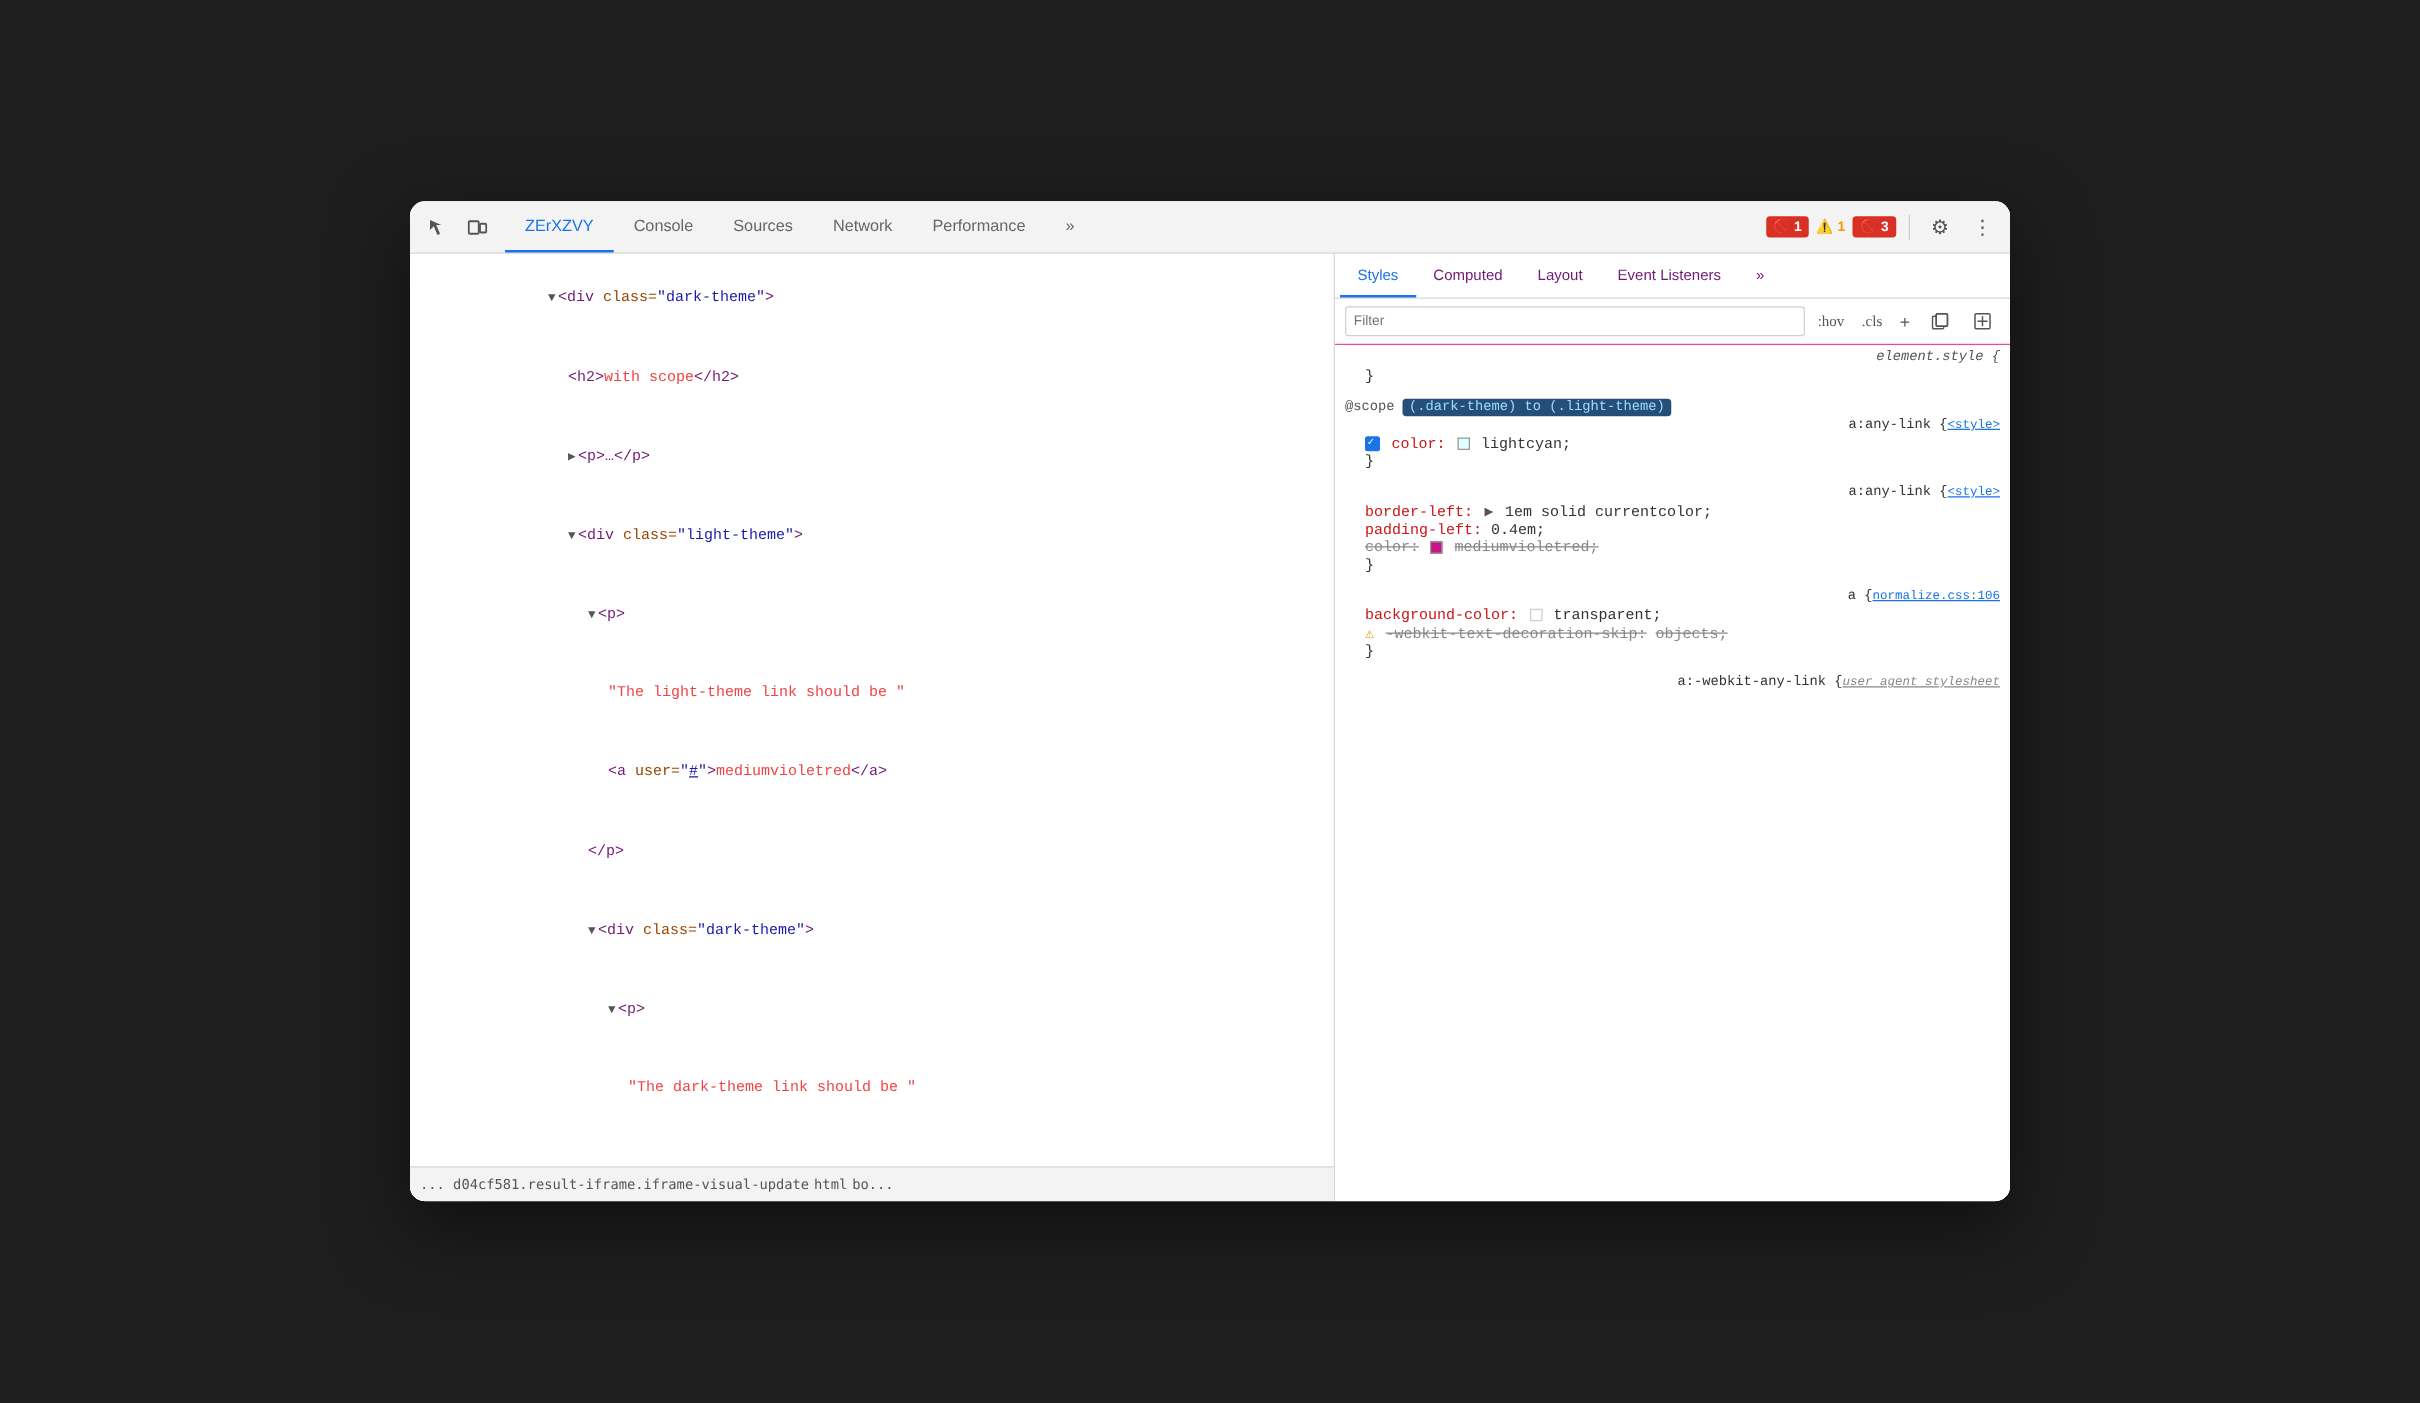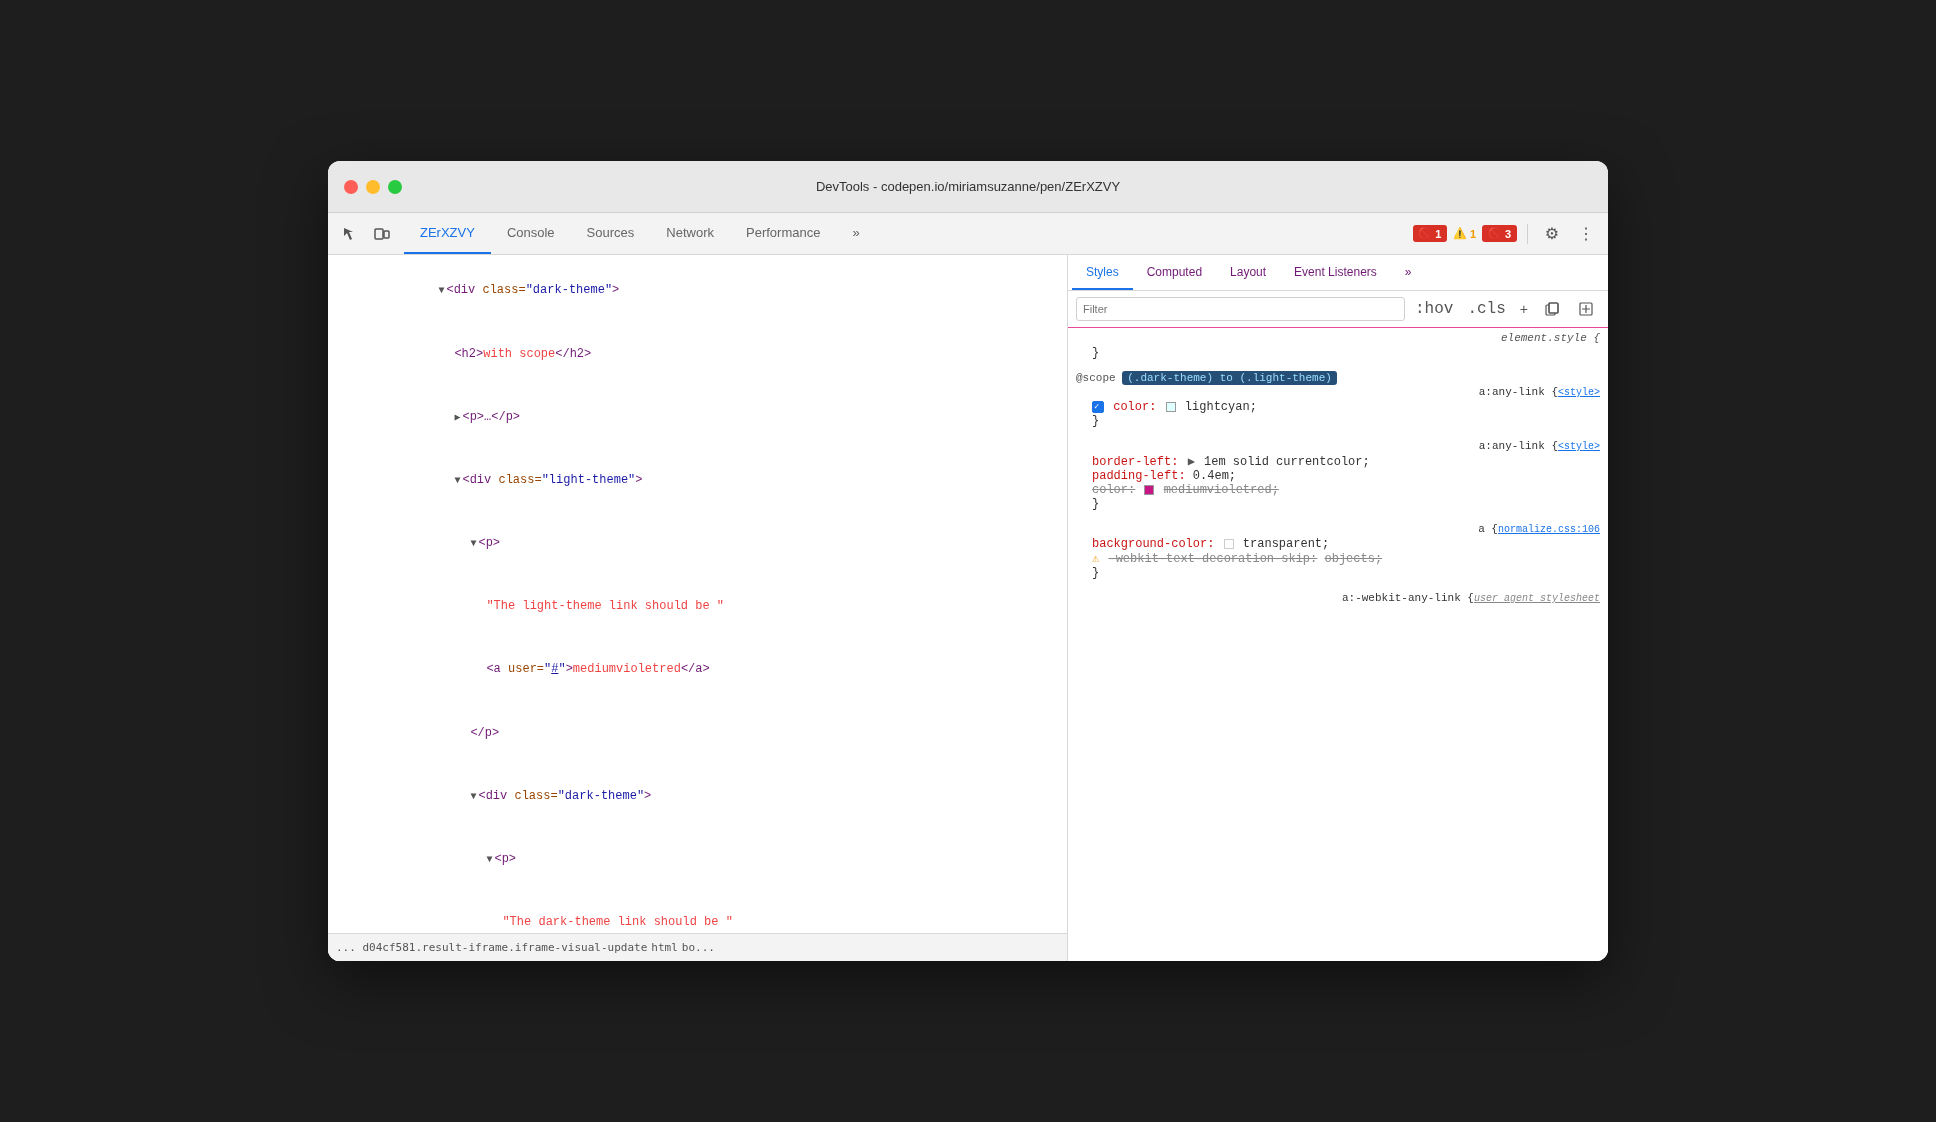--- a/index.html
+++ b/index.html
@@ -243,27 +243,27 @@
       border: 1px solid #d0d0d0;
       border-radius: 3px;
       padding: 0 6px;
       font-size: 11px;
       color: #999;
       outline: none;
       background: #fff;
       font-family: -apple-system, sans-serif;
     }
     .hov-btn, .cls-btn {
-      font-size: 16px;
+      font-size: 12px;
       color: #555;
       padding: 2px 4px;
       cursor: pointer;
       border: none;
       background: none;
-      font-family: Liberation Mono, monospace;
+      font-family: Liberation Serif, serif;
     }
     .add-rule-btn {
       font-size: 14px;
       color: #555;
       cursor: pointer;
       padding: 0 4px;
       border: none;
       background: none;
     }
     .styles-content {
@@ -317,28 +317,20 @@
       font-size: 11px;
       font-style: normal;
     }
     .element-style-selector { color: #555; font-style: italic; }
   </style>
 </head>
 <body>
 
 <div class="window">
 
-  <div class="titlebar">
-    <div class="traffic-lights">
-      <div class="traffic-light close"></div>
-      <div class="traffic-light minimize"></div>
-      <div class="traffic-light maximize"></div>
-    </div>
-    <div class="titlebar-title">DevTools - codepen.io/miriamsuzanne/pen/ZErXZVY</div>
-  </div>
 
   <div class="devtools">
 
     <div class="toolbar">
       <div class="toolbar-icons">
         <button class="toolbar-icon-btn">
           <svg width="16" height="16" viewBox="0 0 16 16" fill="none">
             <path d="M2 2 L2 10 L5 7 L8 14 L10 13 L7 6 L11 6 Z" fill="#555"></path>
           </svg>
         </button>

